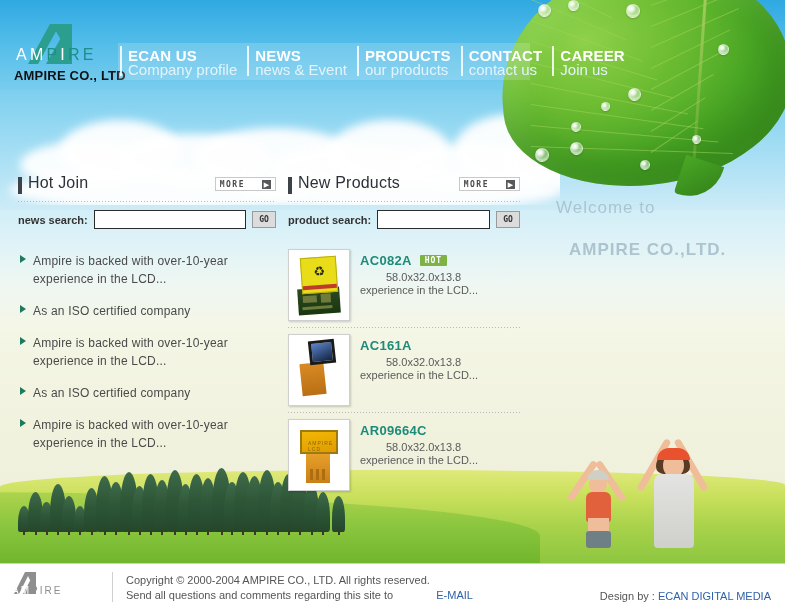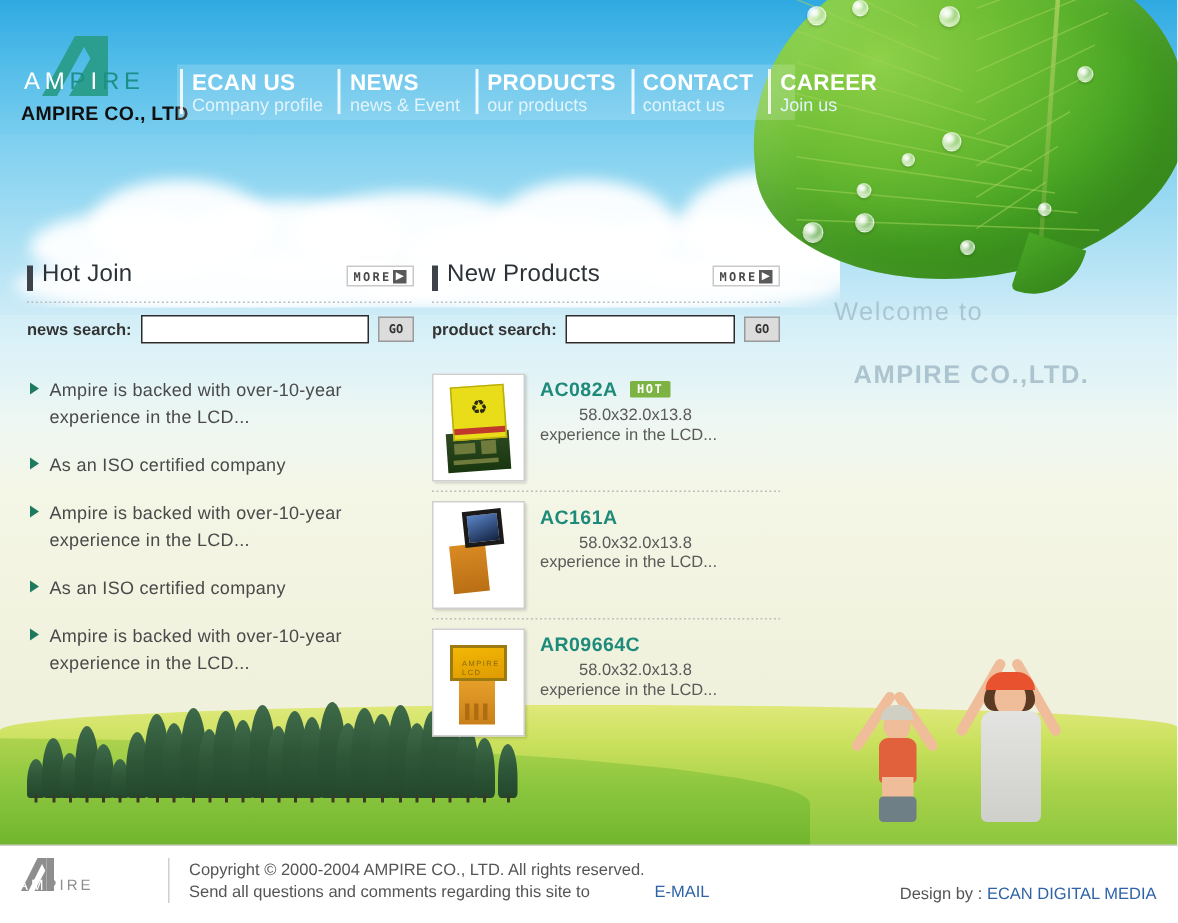--- a/index.html
+++ b/index.html
@@ -93,21 +93,21 @@
   }
   .nav-item::before {
     content:""; position:absolute; left:2px; top:3px; bottom:4px; width:2px;
     background: rgba(255,255,255,.85);
   }
   .nav-item .t1 {
     font-size:15px; font-weight:bold; color:#ffffff; line-height:16px;
     letter-spacing:.2px; white-space:nowrap;
   }
   .nav-item .t2 {
-    font-size:12px; color:#e2f4fb; line-height:12px; white-space:nowrap;
+    font-size:15px; color:#e2f4fb; line-height:12px; white-space:nowrap;
   }
 
   
   #welcome {
     position:absolute; left:556px; top:198px; width:225px; height:66px;
     color:#9fb9c6; pointer-events:none;
   }
   #welcome .l1 { font-size:17px; letter-spacing:1px; opacity:.75; }
   #welcome .l2 { font-size:17px; letter-spacing:1px; opacity:.8; margin-left:13px; margin-top:22px; font-weight:bold; }
 
@@ -118,21 +118,21 @@
   .sec-head { position:relative; height:22px; }
   .sec-head .bar {
     position:absolute; left:0; top:1px; width:4px; height:17px; background:#3d4348;
   }
   .sec-head .title {
     position:absolute; left:10px; top:-2px; font-size:16px; color:#2c3238; letter-spacing:.2px;
   }
   .sec-head .more {
     position:absolute; right:0; top:1px; height:14px; padding:0 4px;
     background:#ffffff; border:1px solid #c9c9c9;
-    display:flex; align-items:center; gap:1px; cursor:pointer;
+    display:flex; align-items:center; gap:17px; cursor:pointer;
   }
   .sec-head .more .mlabel {
     font-size:8px; font-weight:bold; color:#4a4a4a; letter-spacing:1.5px;
     font-family:"DejaVu Sans Mono", monospace;
   }
   .sec-head .more .marrow {
     width:9px; height:9px; background:#58595b; color:#fff; font-size:7px;
     display:flex; align-items:center; justify-content:center; line-height:1;
   }
   .dotline {

